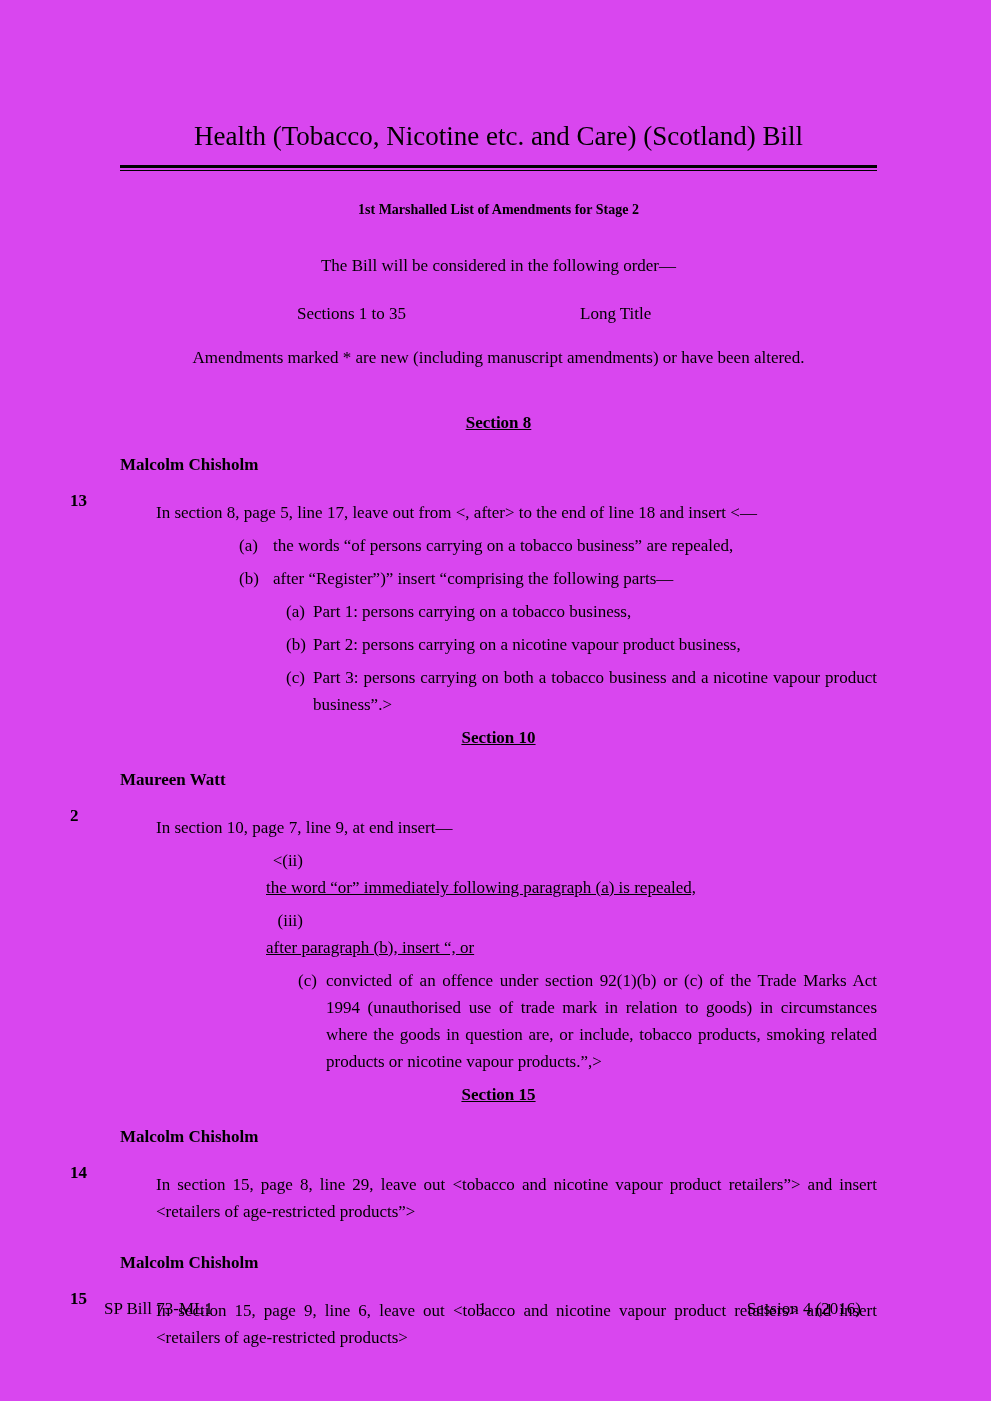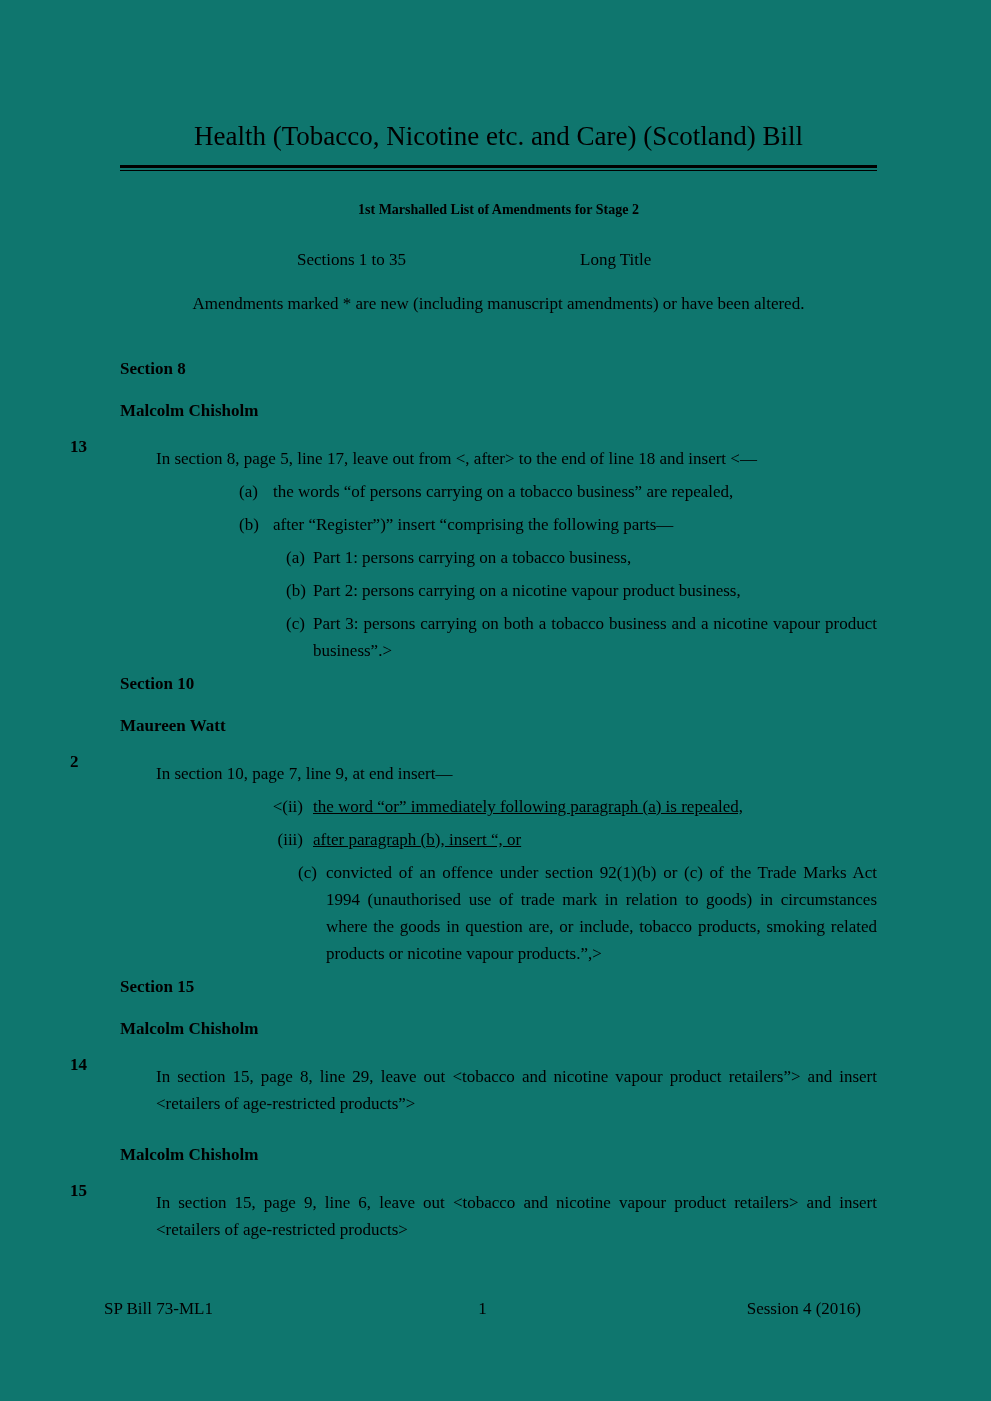--- a/index.html
+++ b/index.html
@@ -1,20 +1,20 @@
 <!DOCTYPE html>
 <html><head>
 <meta charset="utf-8">
 <style>
   html, body { margin: 0; padding: 0; background: #ffffff; }
   .page {
     position: relative;
     width: 991px;
     height: 1401px;
-    background: #0f766e;
+    background: #d946ef;
     color: #000000;
     font-family: "Liberation Serif", "DejaVu Serif", serif;
     font-size: 17px;
     overflow: hidden;
   }
   .measure {            
     margin-left: 120px;
     width: 757px;
   }
   .bill-title {
@@ -50,22 +50,24 @@
   }
   .order-left  { position: absolute; left: 177px; }
   .order-right { position: absolute; left: 460px; }
   .note {
     margin-top: 22px;
     text-align: center;
     line-height: 22px;
   }
   .section-heading {
     margin-top: 4px;
+    text-align: center;
     font-weight: bold;
     line-height: 20px;
+    text-decoration: underline;
   }
   .section-heading.first { margin-top: 44px; }
   .proposer {
     margin-top: 22px;
     font-weight: bold;
     line-height: 20px;
   }
   .amendment {
     display: flex;
     margin-left: 70px;   
@@ -76,21 +78,21 @@
   .amd-num  { width: 50px; flex: none; font-weight: bold; line-height: 27px; }
   .amd-body { width: 757px; }
   .amd-lead { line-height: 27px; text-align: justify; margin: 12px 0 6px 0; }
   .li { display: flex; margin-bottom: 6px; line-height: 27px; }
   .li .lbl { flex: none; }
   .li .txt { flex: 1; text-align: justify; }
   .li1 { margin-left: 83px; }
   .li1 .lbl { width: 34px; }
   .li2 { margin-left: 130px; }
   .li2 .lbl { width: 27px; }
-  .lir { margin-left: 100px; }
+  .lir { margin-left: 100px; flex-direction: column; }
   .lir .lbl { width: 47px; text-align: right; }
   .lir .txt { margin-left: 10px; text-decoration: underline; }
   .lic { margin-left: 142px; }
   .lic .lbl { width: 28px; }
   .footer {
     position: absolute;
     top: 1298px;
     left: 104px;
     width: 757px;
     height: 22px;
@@ -106,20 +108,21 @@
 <div class="page">
 
   <div class="measure">
     <div class="bill-title">Health (Tobacco, Nicotine etc. and Care) (Scotland) Bill</div>
     <div class="rule">
       <div class="thick"></div>
         <div class="gap"></div>
         <div class="thin"></div>
     </div>
     <div class="list-title">1st Marshalled List of Amendments for Stage 2</div>
+    <div class="order-intro">The Bill will be considered in the following order—</div>
     <div class="order-row">
       <span class="order-left">Sections 1 to 35</span>
       <span class="order-right">Long Title</span>
     </div>
     <div class="note">Amendments marked * are new (including manuscript amendments) or have been altered.</div>
 
     <div class="section-heading first">Section 8</div>
     <div class="proposer">Malcolm Chisholm</div>
   </div>
 

